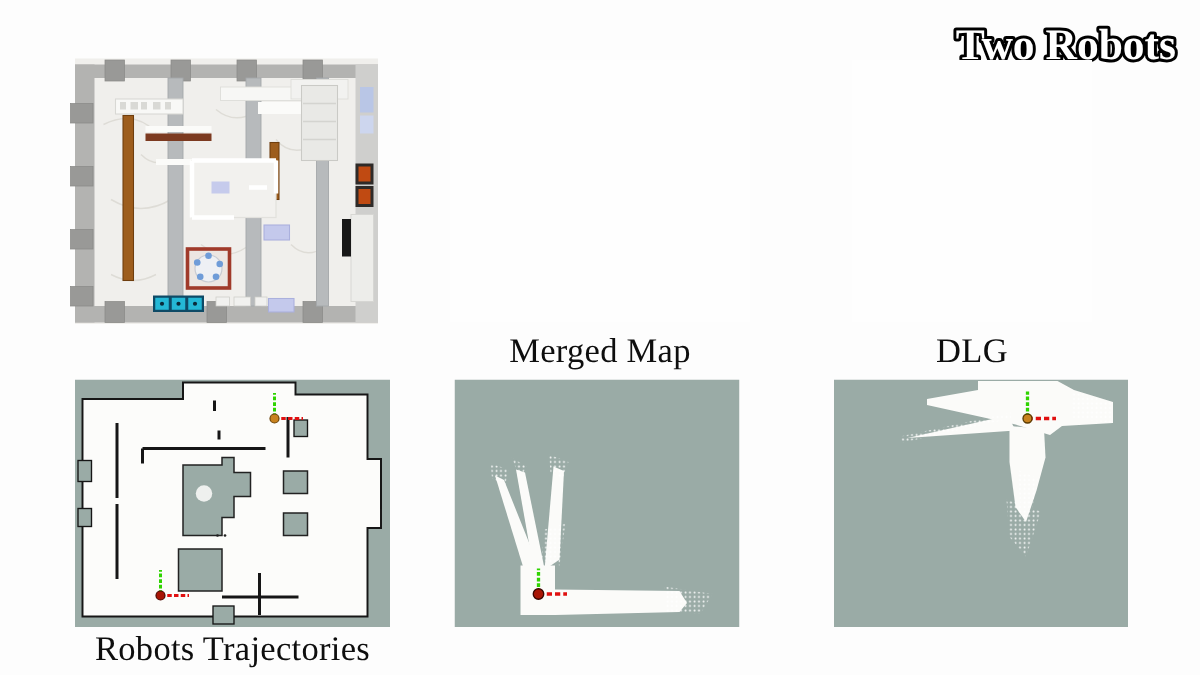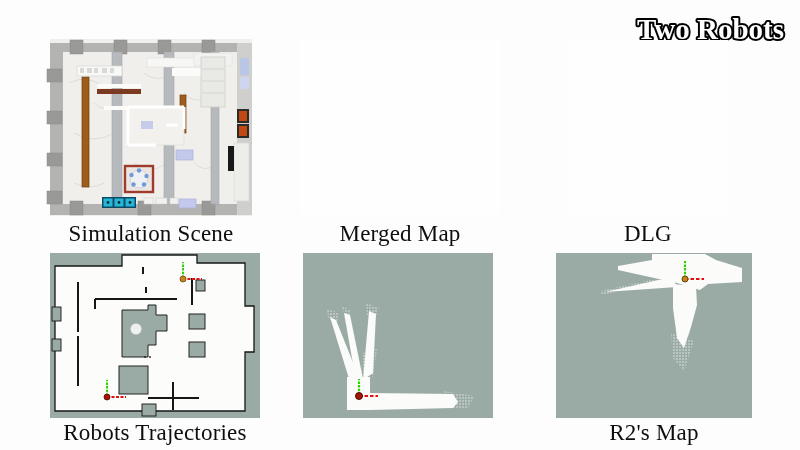--- a/index.html
+++ b/index.html
@@ -136,21 +136,20 @@
     <g fill="#f1f1ef" stroke="#ccccc8" stroke-width="0.5">
       <rect x="100" y="165" width="9" height="6"></rect>
         <rect x="112" y="165" width="11" height="6"></rect>
       <rect x="126" y="165" width="8" height="6"></rect>
     </g>
   </svg>
 
   <div class="white-panel" style="left:300px;top:40px;width:200px;height:175px"></div>
   <div class="white-panel" style="left:568px;top:40px;width:160px;height:175px"></div>
 
-  <div class="plabel" style="left:44px;top:220px;width:214px">Simulation Scene</div>
   <div class="plabel" style="left:568px;top:220px;width:160px">DLG</div>
   <div class="plabel" style="left:300px;top:220px;width:200px">Merged Map</div>
 
   <svg class="panel" style="left:50px;top:253px" width="210" height="165" viewBox="0 0 210 165">
     <rect x="0" y="0" width="210" height="165" fill="#9aaba6"></rect>
 
     <path d="M5,13 H72 V2 H147 V10 H195 V53 H204 V99 H195 V158 H5 Z" fill="#fcfcfa" stroke="#161616" stroke-width="1.3"></path>
 
     <g fill="#9aaba6" stroke="#161616" stroke-width="0.9">
       <rect x="2" y="54" width="9" height="14"></rect>
@@ -240,15 +239,14 @@
       <polygon points="122,60 136,66 132,86 124,82"></polygon>
     </g>
     <g>
       <line x1="129" y1="25" x2="129" y2="8" stroke="#2fd400" stroke-width="2.2" stroke-dasharray="2.5,1.2"></line>
       <line x1="129" y1="26" x2="148" y2="26" stroke="#e01010" stroke-width="2.2" stroke-dasharray="3.5,2"></line>
       <circle cx="129" cy="26" r="3" fill="#c8821e" stroke="#5a3a00" stroke-width="0.9"></circle>
     </g>
   </svg>
 
   <div class="plabel" style="left:40px;top:419px;width:230px">Robots Trajectories</div>
-  <div class="plabel" style="left:556px;top:419px;width:196px">R2's Map</div>
 
 </div>
 
 </body></html>

